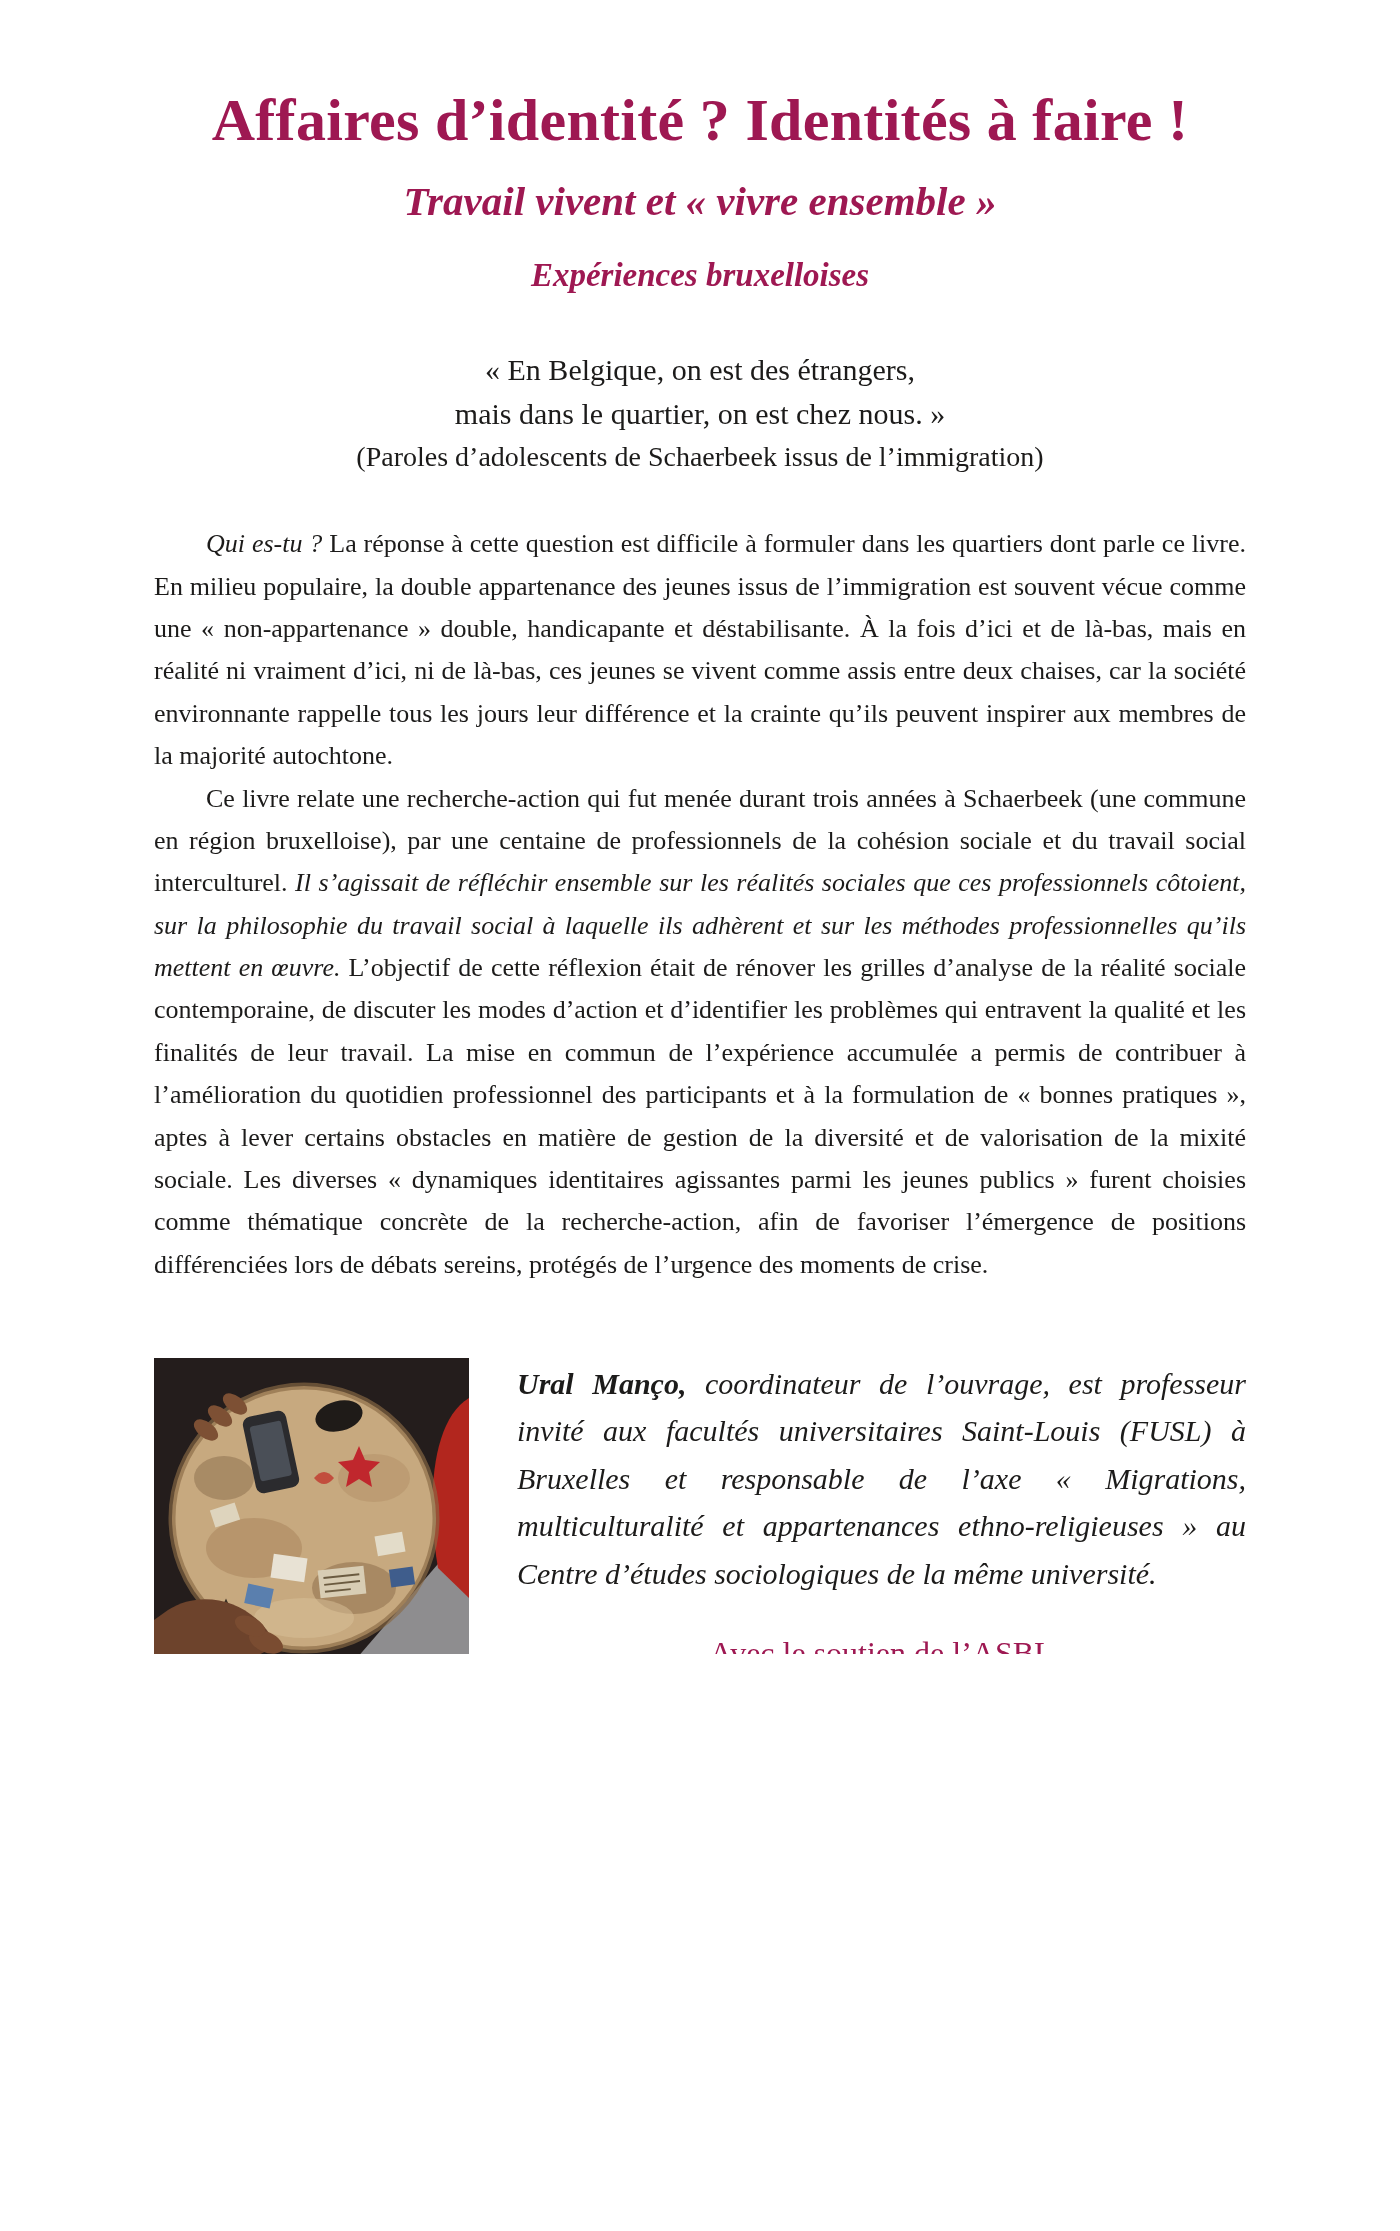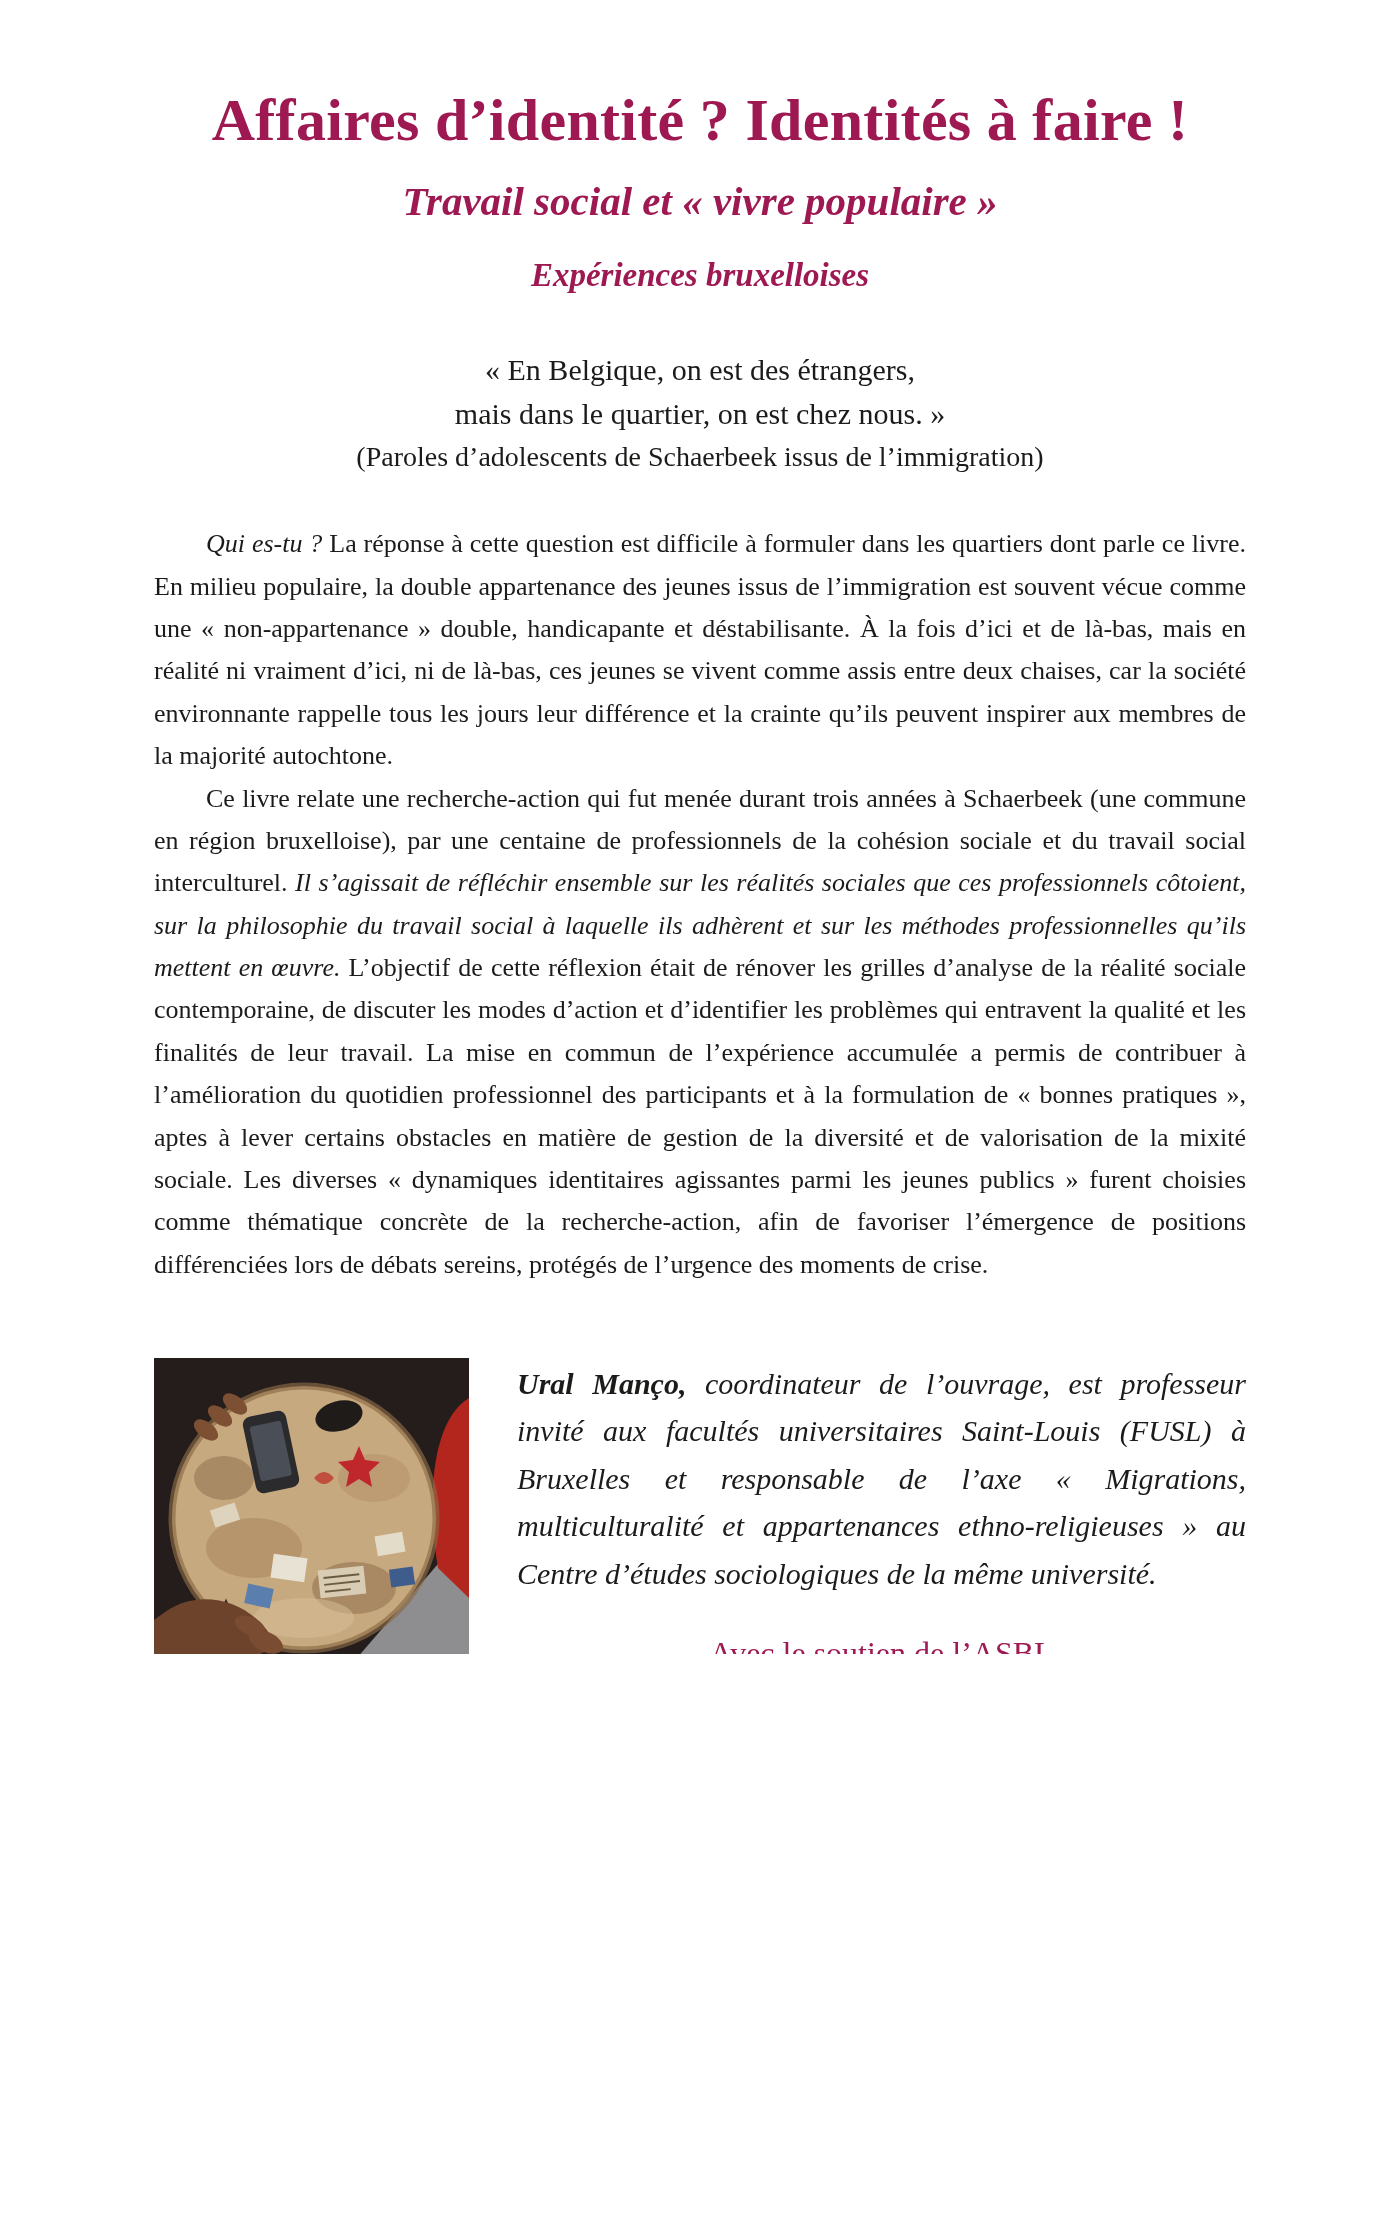--- a/index.html
+++ b/index.html
@@ -128,21 +128,21 @@
     height:176px;
   }
   .barcode-wrap svg{display:block;}
 </style>
 </head>
 <body>
 
 <div class="page">
 
   <h1 class="title">Affaires d’identité ? Identités à faire !</h1>
-  <div class="subtitle">Travail social et « vivre populaire »</div>
+  <div class="subtitle">Travail vivent et « vivre ensemble »</div>
   <div class="edition">Expériences bruxelloises</div>
 
   <div class="quote">
     <div>« En Belgique, on est des étrangers,</div>
     <div>mais dans le quartier, on est chez nous. »</div>
     <div class="attribution">(Paroles d’adolescents de Schaerbeek issus de l’immigration)</div>
   </div>
 
   <div class="body-text">
     <p><span class="it">Qui es-tu ?</span><span> La réponse à cette question est difficile à formuler dans les quartiers dont parle ce livre. En milieu populaire, la double appartenance des jeunes issus de l’immigration est souvent vécue comme une « non-appartenance » double, handicapante et déstabilisante. À la fois d’ici et de là-bas, mais en réalité ni vraiment d’ici, ni de là-bas, ces jeunes se vivent comme assis entre deux chaises, car la société environnante rappelle tous les jours leur différence et la crainte qu’ils peuvent inspirer aux membres de la majorité autochtone.</span></p>

